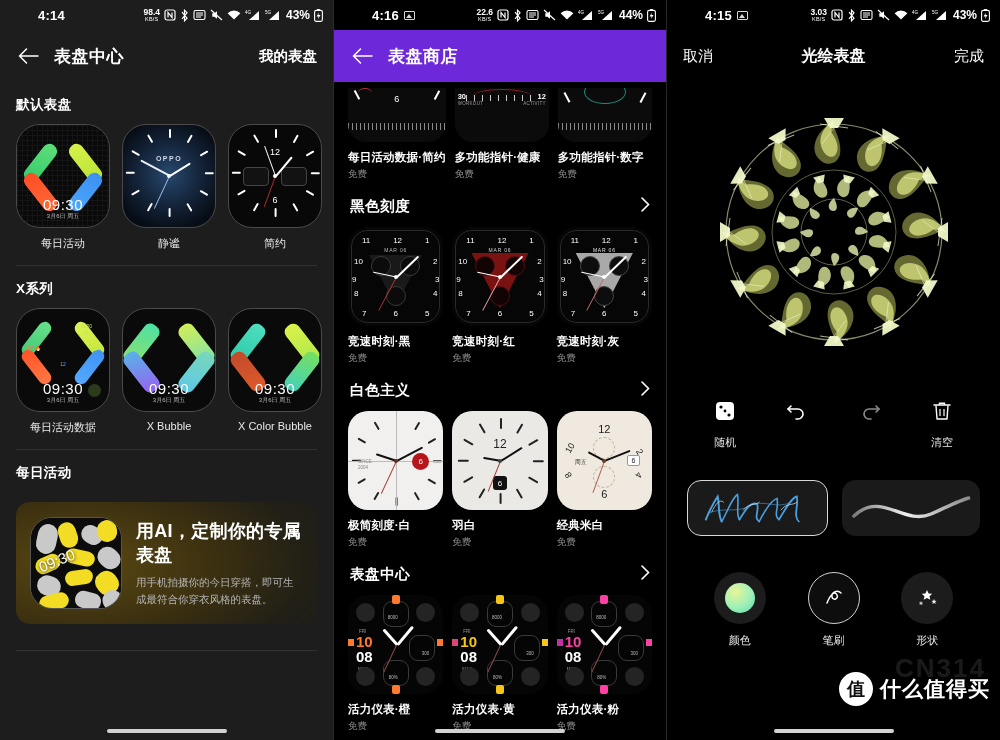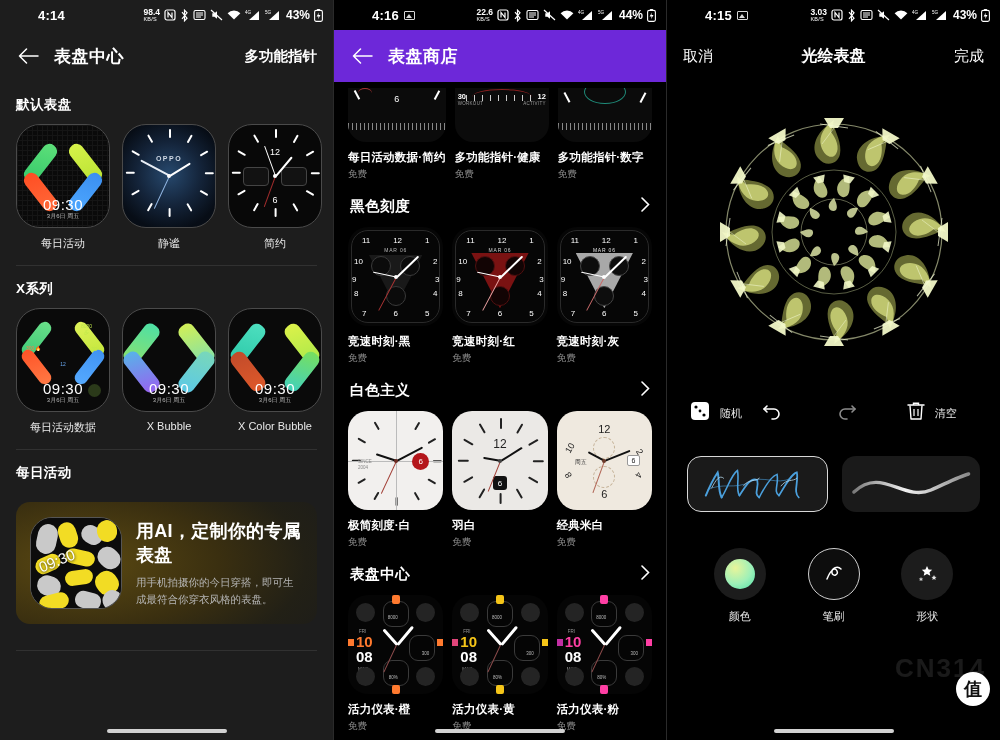--- a/index.html
+++ b/index.html
@@ -23,21 +23,21 @@
   }
   .sb-left { display:flex; align-items:center; gap:5px; margin-left:28px; }
   .sb-time { font-size: 13px; font-weight: 600; letter-spacing: .2px; }
   .sb-pic {
     width:11px;height:9px;border:1.2px solid #d8d8d8;border-radius:1px;
     position:relative;display:inline-block;
   }
   .sb-pic::after{content:"";position:absolute;left:1px;bottom:1px;width:0;height:0;
     border-left:3px solid transparent;border-right:3px solid transparent;border-bottom:4px solid #d8d8d8;}
   .sb-right { margin-left:auto; display:flex; align-items:center; gap:4px; }
-  .kbs { display:flex; flex-direction:column; align-items:flex-start; line-height:1;margin-left:40px; }
+  .kbs { display:flex; flex-direction:column; align-items:center; line-height:1;margin-left:40px; }
   .kbs .v { font-size:8.5px; font-weight:700; }
   .kbs .u { font-size:5.5px; letter-spacing:.2px; }
   .ico { display:inline-flex; align-items:center; justify-content:center; }
   .ico svg { display:block; }
   .sb-batt-txt { font-size:12px; font-weight:600; margin-left:1px; }
 
   
   .header {
     height: 52px; display:flex; align-items:center; padding: 0 16px;
     color:#fff;
@@ -95,21 +95,21 @@
   .srow { display:flex; gap:9px; padding:0 14px; }
   .scard { flex:1; }
   .sthumb { width:100%; aspect-ratio:1/1.04; border-radius:20px; overflow:hidden; position:relative; background:#000; }
   .sname { font-size:11.5px; font-weight:700; color:#fff; margin-top:8px; letter-spacing:.2px; white-space:nowrap; }
   .sprice { font-size:9.5px; color:#8a8a8a; margin-top:3px; }
   .clip-top { height:58px; overflow:hidden; position:relative; }
 
   
   .canvas-area { height:300px; position:relative; display:flex; align-items:center; justify-content:center; }
   .tools { display:flex; padding:0 22px; margin-top:18px; }
-  .tool { flex:1; display:flex; align-items:center; gap:9px; cursor:pointer;text-decoration:underline; }
+  .tool { flex:1; display:flex; flex-direction:column; align-items:center; gap:9px; cursor:pointer;text-decoration:underline; }
   .tool-lbl { font-size:11px; color:#e6e6e6; }
   .tool-lbl.blank { visibility:hidden; }
   .previews { display:flex; gap:14px; padding:0 20px; margin-top:30px; }
   .preview { flex:1; height:56px; border-radius:14px; background:#1a1a1a; position:relative; overflow:hidden; }
   .preview.sel { border:1.5px solid #d8d8d8; }
   .bottom-tools { display:flex; padding:0 26px; margin-top:36px; }
   .btool { flex:1; display:flex; flex-direction:column; align-items:center; gap:9px; cursor:pointer; }
   .bcircle { width:52px;height:52px;border-radius:50%;background:#1c1c1c;display:flex;align-items:center;justify-content:center; }
   .bcircle.ring { border:1.5px solid #cfcfcf; background:#0d0d0d; }
   .swatch { width:30px;height:30px;border-radius:50%;
@@ -195,21 +195,21 @@
       </div>
     </div>
 
     <div class="header">
       <span class="back-arrow">
         <svg width="21" height="16" viewBox="0 0 21 16">
             <path d="M8.5 1L1.5 8l7 7M1.5 8H20" stroke="#fff" stroke-width="1.5" fill="none" stroke-linecap="round" stroke-linejoin="round"></path>
           </svg>
       </span>
       <span class="hdr-title">表盘中心</span>
-      <span class="hdr-right">多功能指针</span>
+      <span class="hdr-right">我的表盘</span>
     </div>
 
     <div class="sec-title">默认表盘</div>
     <div class="row">
       <div class="face">
         <div class="thumb">
           <div class="grid-bg"></div>
           <div class="xface">
             <div class="bar" style="left:16px;top:16px;width:15px;height:44px;background:linear-gradient(160deg,#5ee07a,#35c96a);transform:rotate(38deg)"></div>
             <div class="bar" style="right:16px;top:16px;width:15px;height:44px;background:linear-gradient(200deg,#d8f24a,#b8e233);transform:rotate(-38deg)"></div>
@@ -981,17 +981,18 @@
             <path d="M7 16 l.7 1.4 1.5.2 -1.1 1 .3 1.5 -1.4-.8 -1.4 .8 .3-1.5 -1.1-1 1.5-.2z" fill="#fff" opacity=".8"></path>
           </svg>
         </span>
         <span class="btool-lbl">形状</span>
       </div>
     </div>
 
     <div class="wm-ghost">CN314</div>
     <div class="wm">
       <span class="wm-badge">值</span>
+      <span class="wm-txt">什么值得买</span>
     </div>
     <div class="home-ind"></div>
   </div>
 
 </div>
 
 </body></html>

